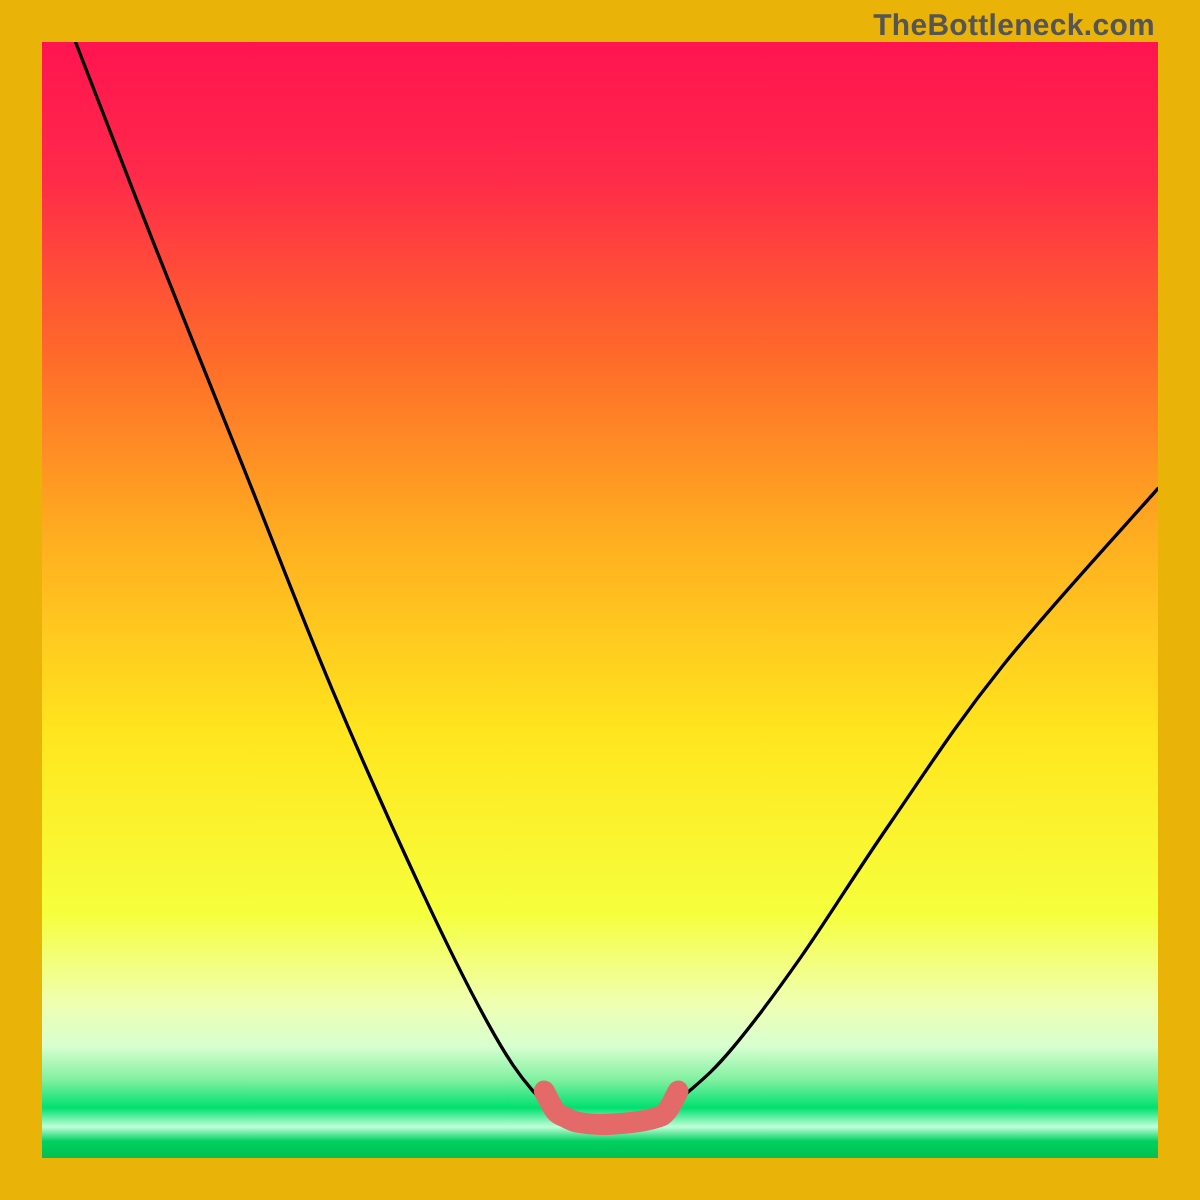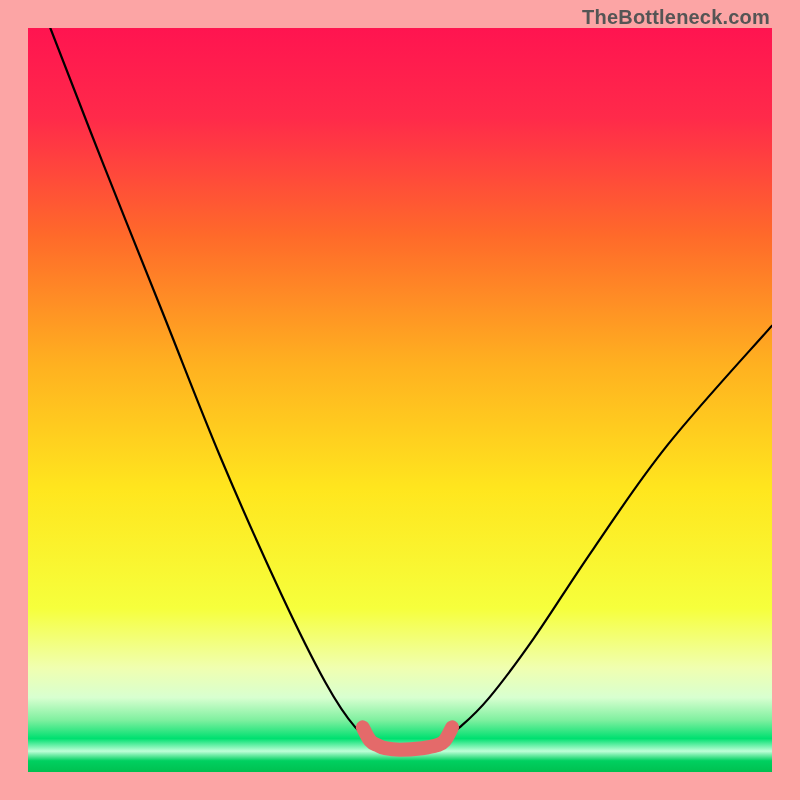--- a/index.html
+++ b/index.html
@@ -1,21 +1,21 @@
 <!DOCTYPE html>
 <html><head>
 <meta charset="utf-8">
 <style>
   * { margin: 0; padding: 0; box-sizing: border-box; }
   html, body { width: 800px; height: 800px; overflow: hidden; background: #000; }
   .frame {
     position: relative;
     width: 800px;
     height: 800px;
-    background: #fca5a5;
+    background: #eab308;
   }
   .plot-area {
     position: absolute;
     left: 28px;
     top: 28px;
     width: 744px;
     height: 744px;
     overflow: hidden;
   }
   .gradient-bg {

